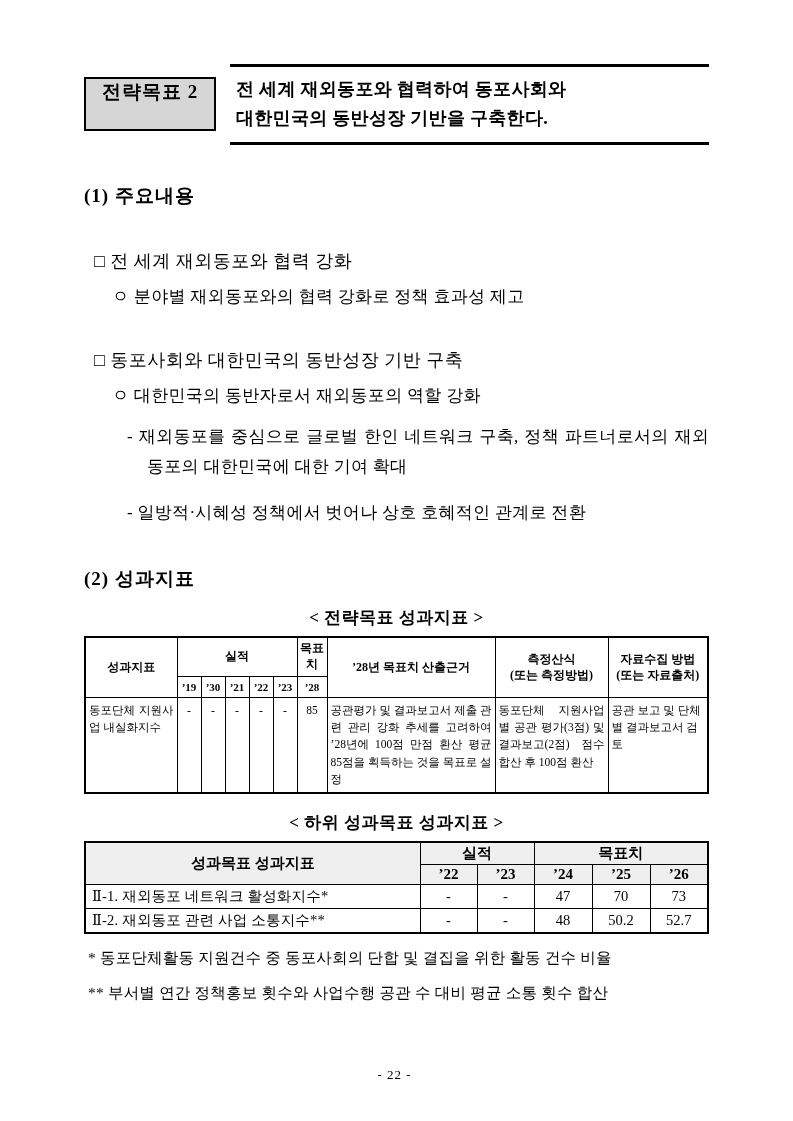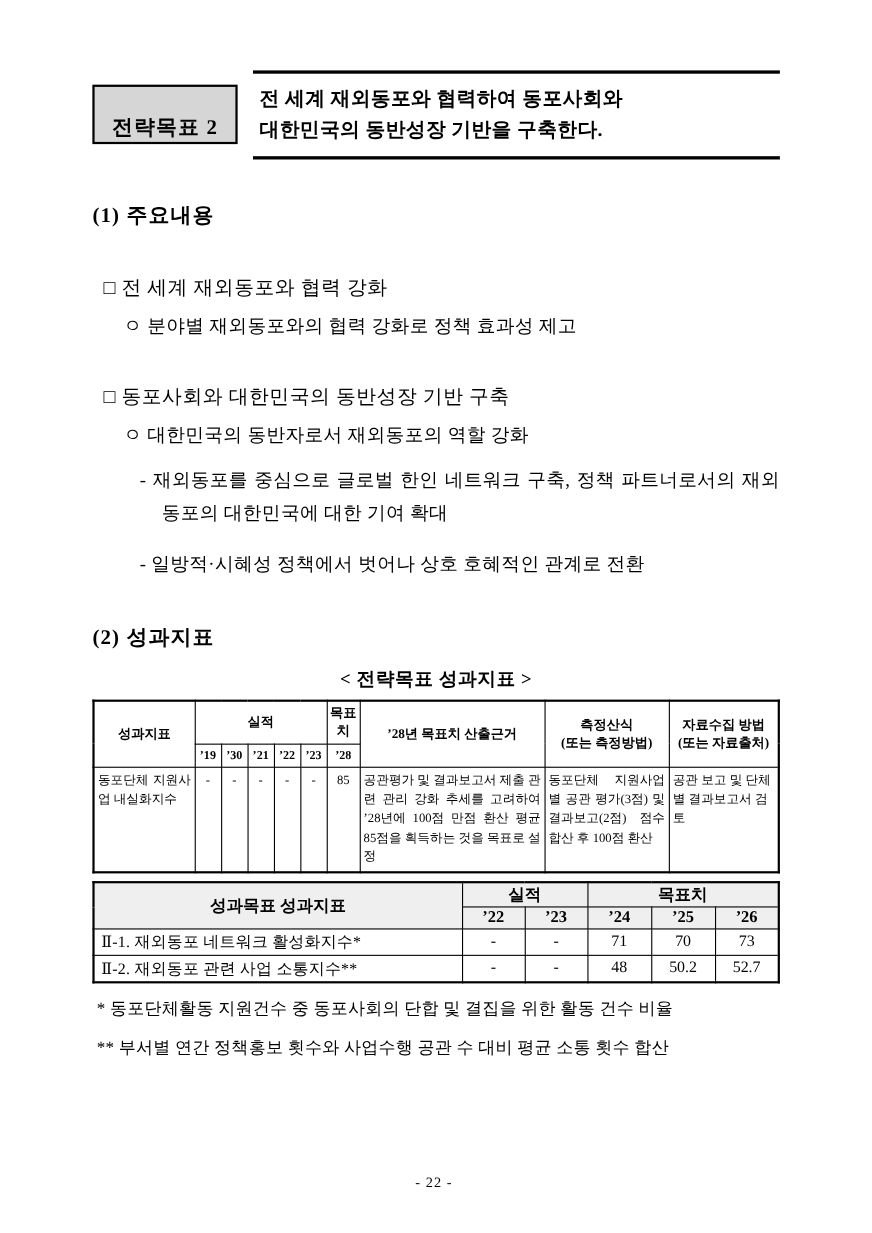--- a/index.html
+++ b/index.html
@@ -16,21 +16,21 @@
     background: #fff;
     overflow: hidden;
   }
 
   
   .goal-header { display: flex; align-items: center; gap: 14px; }
   .goal-box {
     width: 132px; min-height: 54px;
     background: #d6d6d6;
     border: 2px solid #000;
-    display: flex; align-items: flex-end; justify-content: center;
+    display: flex; align-items: flex-start; justify-content: center;
     font-size: 19px; font-weight: bold; letter-spacing: 1px;
     flex: 0 0 auto;
   }
   .goal-title {
     flex: 1;
     border-top: 3px solid #000;
     border-bottom: 3px solid #000;
     padding: 8px 4px 9px 6px;
     font-size: 18px; font-weight: bold;
     line-height: 1.6; letter-spacing: 0.3px;
@@ -153,20 +153,21 @@
         <td class="c">-</td>
         <td class="c">-</td>
         <td class="c">85</td>
         <td class="just">공관평가 및 결과보고서 제출 관련 관리 강화 추세를 고려하여 ’28년에 100점 만점 환산 평균 85점을 획득하는 것을 목표로 설정</td>
         <td class="just">동포단체 지원사업별 공관 평가(3점) 및 결과보고(2점) 점수 합산 후 100점 환산</td>
         <td>공관 보고 및 단체별 결과보고서 검토</td>
       </tr>
     </tbody>
   </table>
 
+  <div class="tbl-caption cap2">&lt; 하위 성과목표 성과지표 &gt;</div>
   <table class="t2">
     <colgroup>
       <col style="width:335px">
         <col style="width:57px">
         <col style="width:57px">
       <col style="width:58px">
         <col style="width:58px">
         <col style="width:58px">
     </colgroup>
     <thead>
@@ -181,21 +182,21 @@
         <th>’24</th>
         <th>’25</th>
         <th>’26</th>
       </tr>
     </thead>
     <tbody>
       <tr>
         <td class="label">Ⅱ-1. 재외동포 네트워크 활성화지수*</td>
         <td class="num">-</td>
         <td class="num">-</td>
-        <td class="num">71</td>
+        <td class="num">47</td>
         <td class="num">70</td>
         <td class="num">73</td>
       </tr>
       <tr>
         <td class="label">Ⅱ-2. 재외동포 관련 사업 소통지수**</td>
         <td class="num">-</td>
         <td class="num">-</td>
         <td class="num">48</td>
         <td class="num">50.2</td>
         <td class="num">52.7</td>

